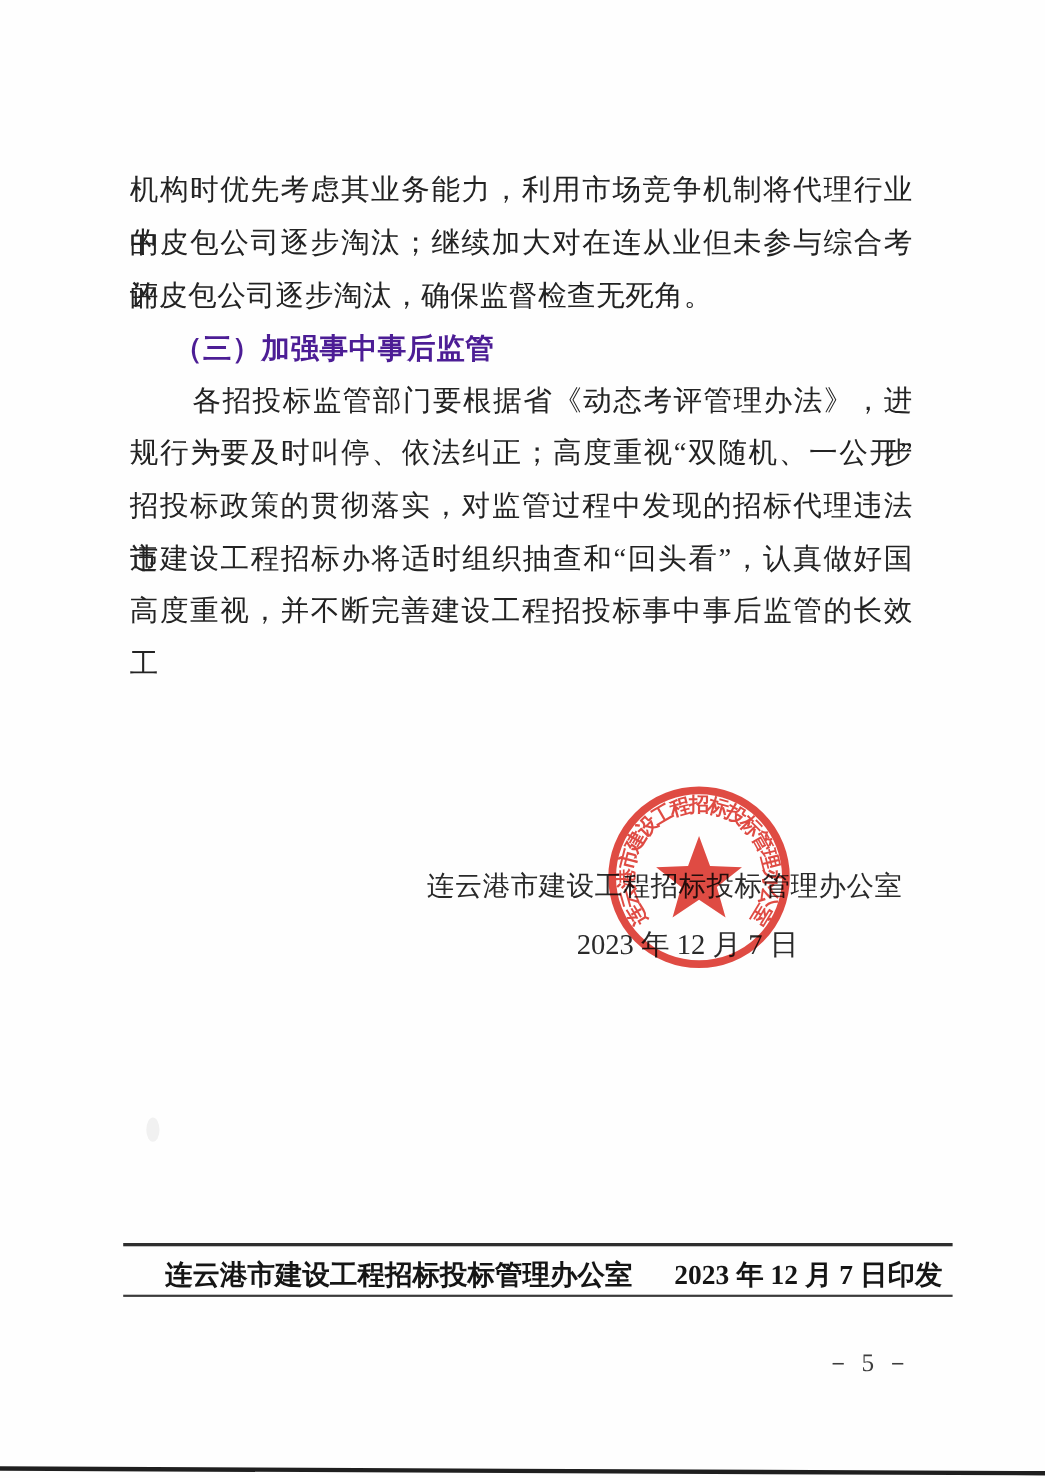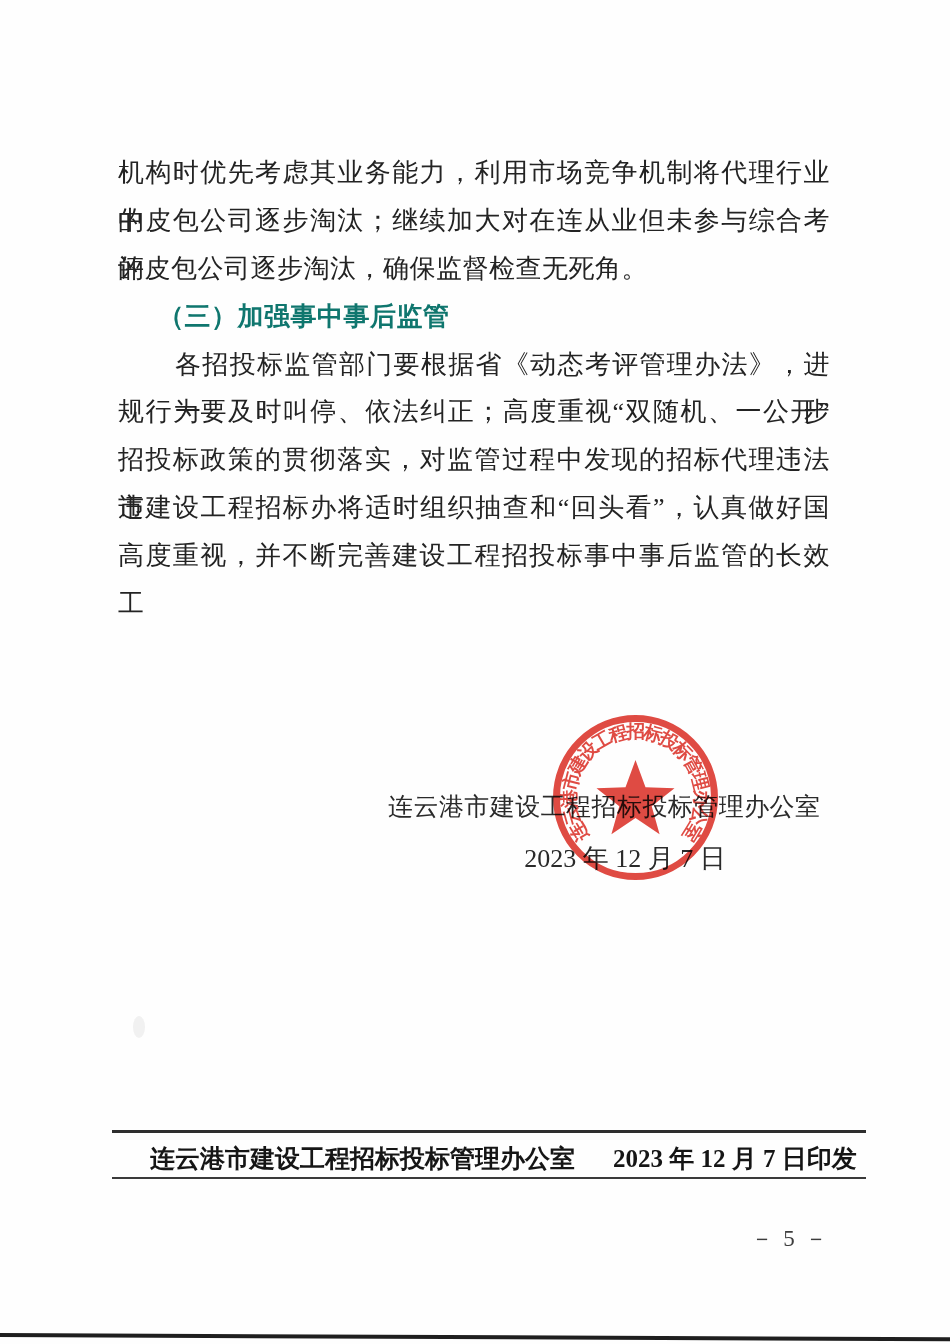--- a/index.html
+++ b/index.html
@@ -26,21 +26,21 @@
     letter-spacing: 0.5px;
     white-space: nowrap;
   }
   .line.j {
     white-space: normal;
     text-align: justify;
     text-align-last: justify;
   }
   .line.heading {
     font-weight: bold;
-    color: #0f766e;
+    color: #4c1d95;
     padding-left: 40px;
   }
   .line.indent2 { padding-left: 57px; }
   .signature-org {
     position: absolute;
     left: 388px;
     top: 789px;
     width: 432px;
     height: 36px;
     line-height: 36px;

